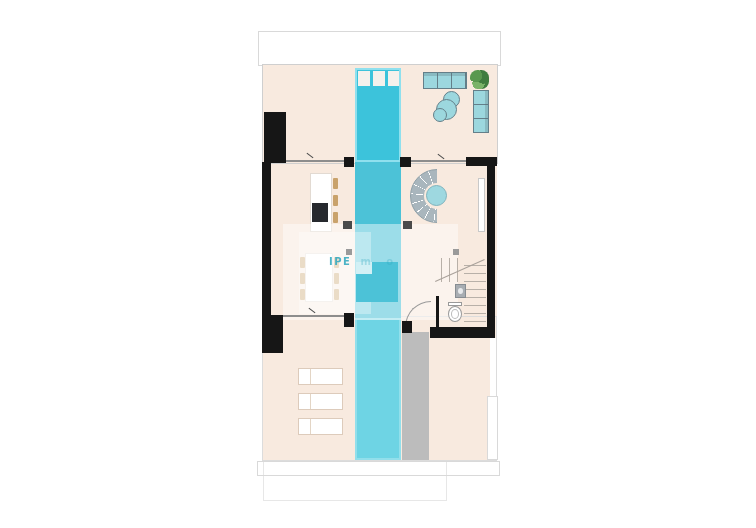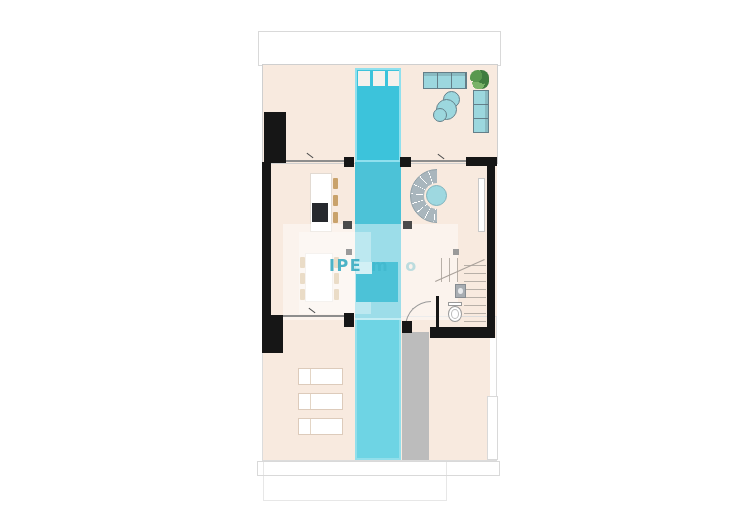--- a/index.html
+++ b/index.html
@@ -10,21 +10,21 @@
   .ln{position:absolute;background:var(--line);}
   .outl{position:absolute;border:1px solid var(--outline);background:transparent;pointer-events:none;}
   .whitebox{position:absolute;background:#fff;}
   .tanb{position:absolute;background:var(--tan);border-radius:1px;}
   .sofa{position:absolute;background:var(--sofa_teal);border:1px solid var(--sofa_border);box-sizing:border-box;}
   .circ{border-radius:50%;}
   .tick{position:absolute;width:8px;height:1px;background:#4a4a4a;transform:rotate(38deg);}
   .handle{position:absolute;width:6px;height:6px;background:#9a9a9a;}
   .lounger{position:absolute;width:45px;height:17px;background:#fff;border:1px solid #ddcbbb;box-sizing:border-box;}
   .lounger .pillow-line{position:absolute;left:11px;top:0;width:1px;height:100%;background:#e3d5c5;}
-  .wm-text{position:absolute;left:329px;top:256px;font-size:16px;font-weight:bold;letter-spacing:1.5px;white-space:nowrap;}
+  .wm-text{position:absolute;left:329px;top:256px;font-size:10px;font-weight:bold;letter-spacing:1.5px;white-space:nowrap;}
   .wm-text .strong{color:var(--wm_teal);opacity:.85;}
   .wm-text .faint{color:var(--wm_teal);opacity:.3;margin-left:9px;letter-spacing:6px;}
 </style>
 </head>
 <body>
 
 <div id="stage">
 
   <div class="outl" style="left:258px;top:31px;width:241px;height:33px;background:#fff;"></div>
   <div class="outl" style="left:263px;top:461px;width:182px;height:38px;border-color:#e7e7e7;"></div>

